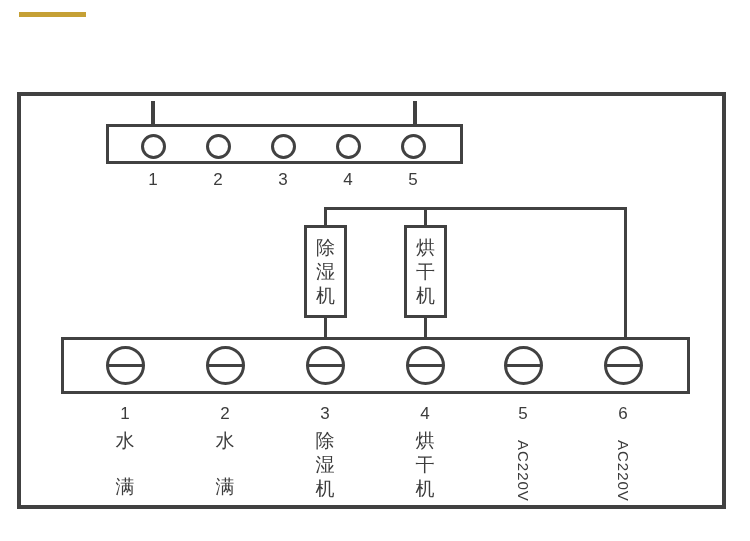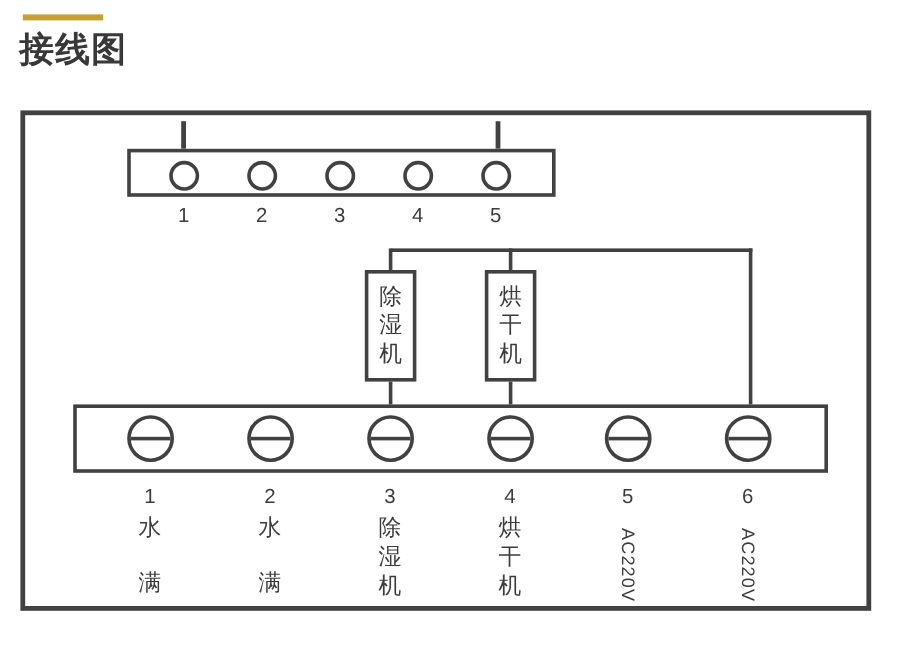--- a/index.html
+++ b/index.html
@@ -92,21 +92,20 @@
     writing-mode: vertical-rl; text-orientation: mixed;
     font-size: 15px; letter-spacing: 1px; color: #3c3c3c; height: 78px;
   }
 </style>
 </head>
 <body>
 
 <div class="canvas">
 
   <div class="accent-bar"></div>
-  <h1 class="page-title">接线图</h1>
 
   <div class="outer-border"></div>
 
   <div class="pin p1"></div>
   <div class="pin p5"></div>
   <div class="top-strip"></div>
   <div class="tcirc c1"></div>
   <div class="tcirc c2"></div>
   <div class="tcirc c3"></div>
   <div class="tcirc c4"></div>

